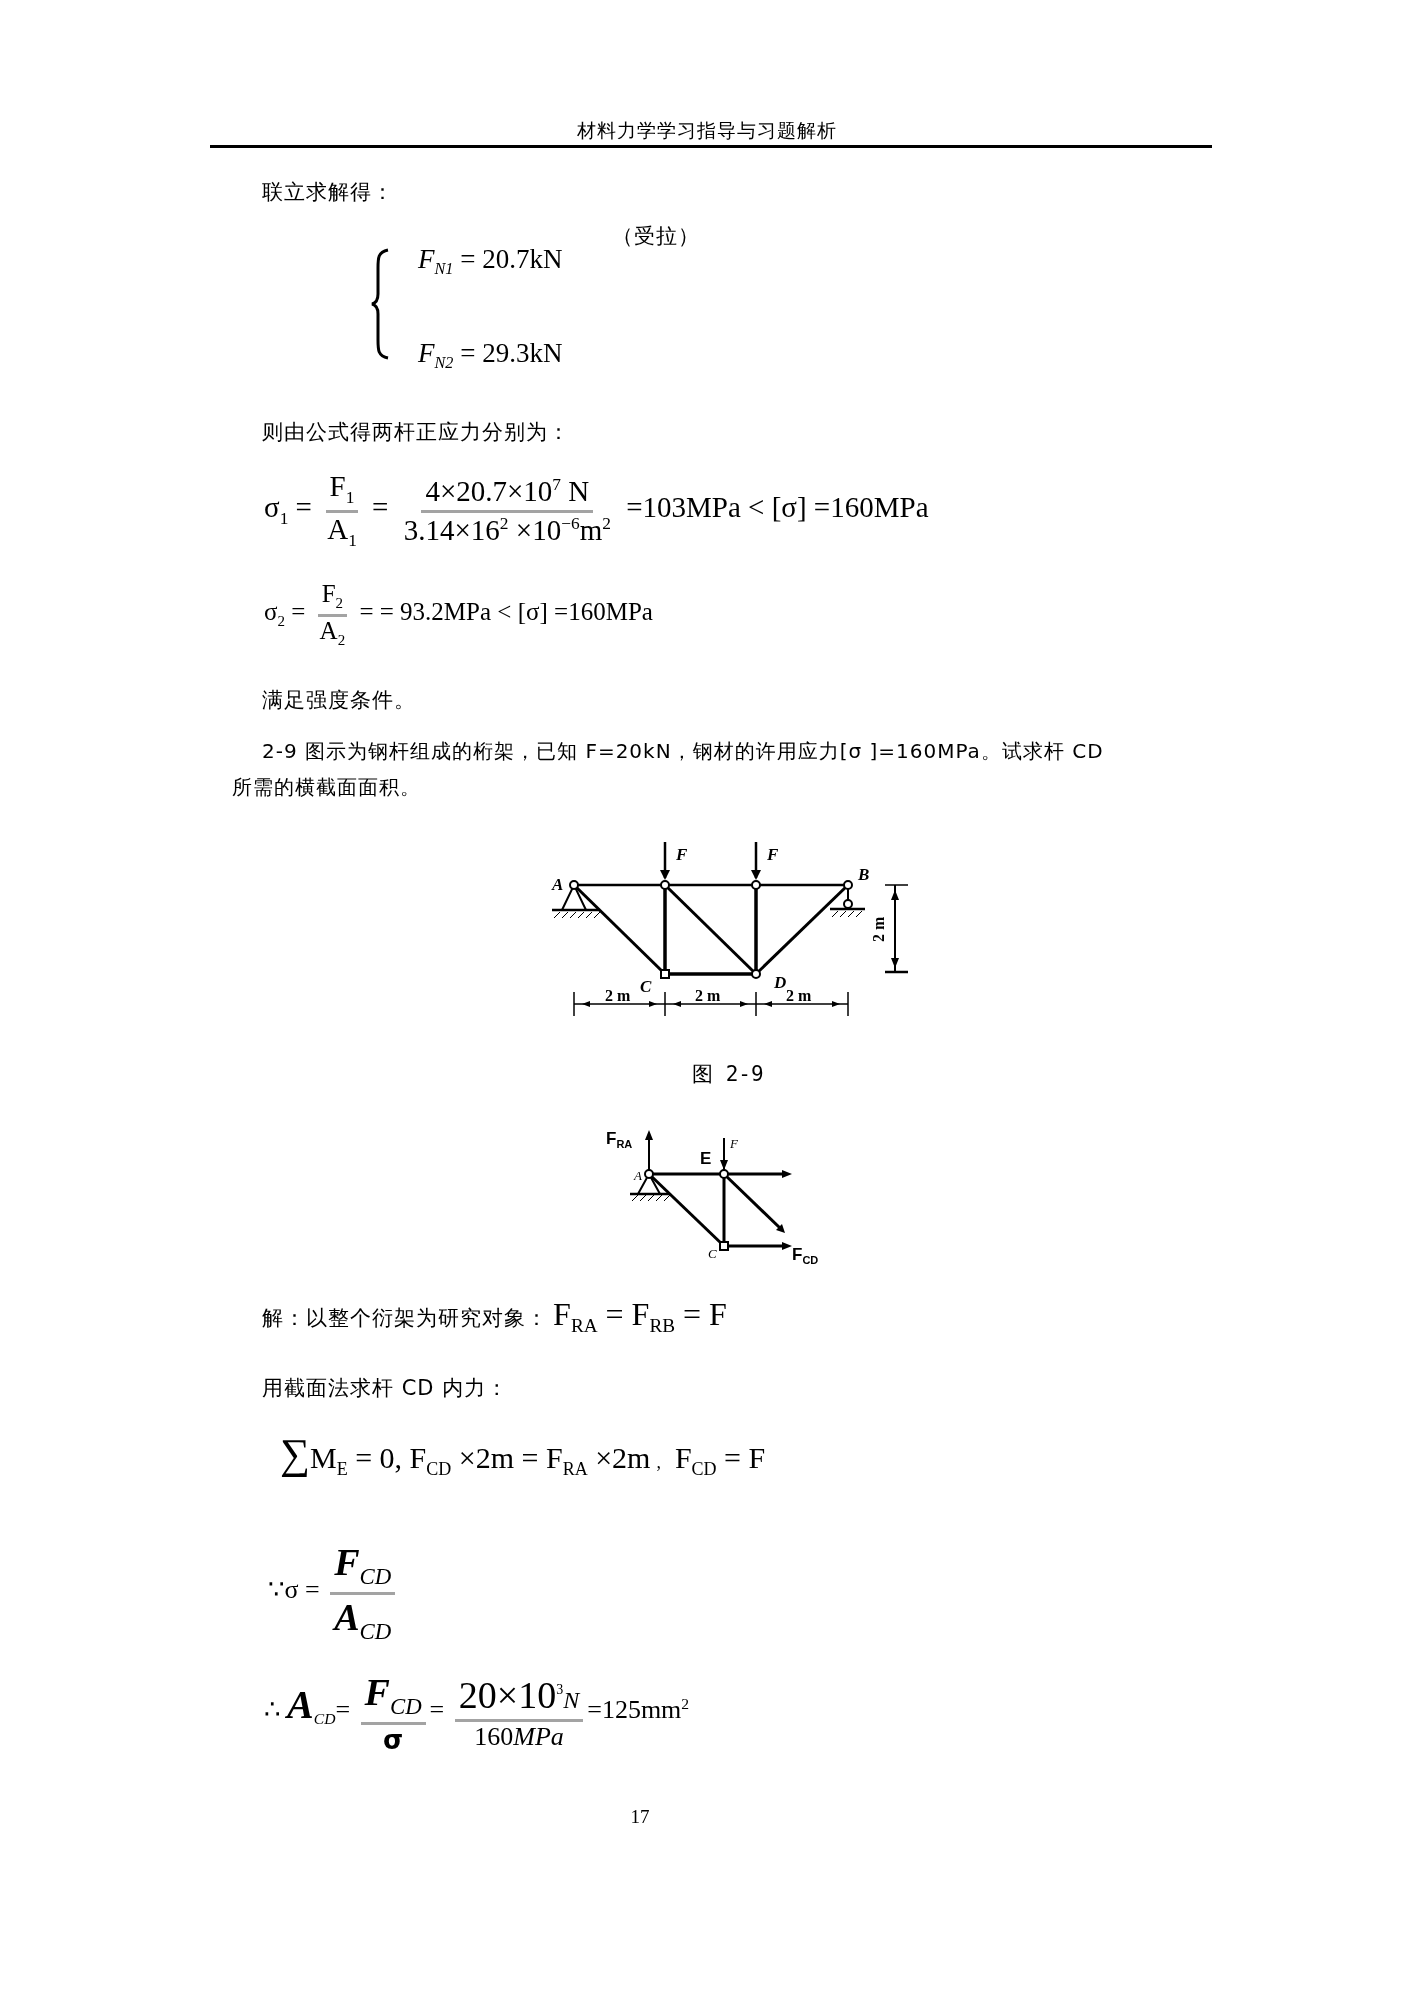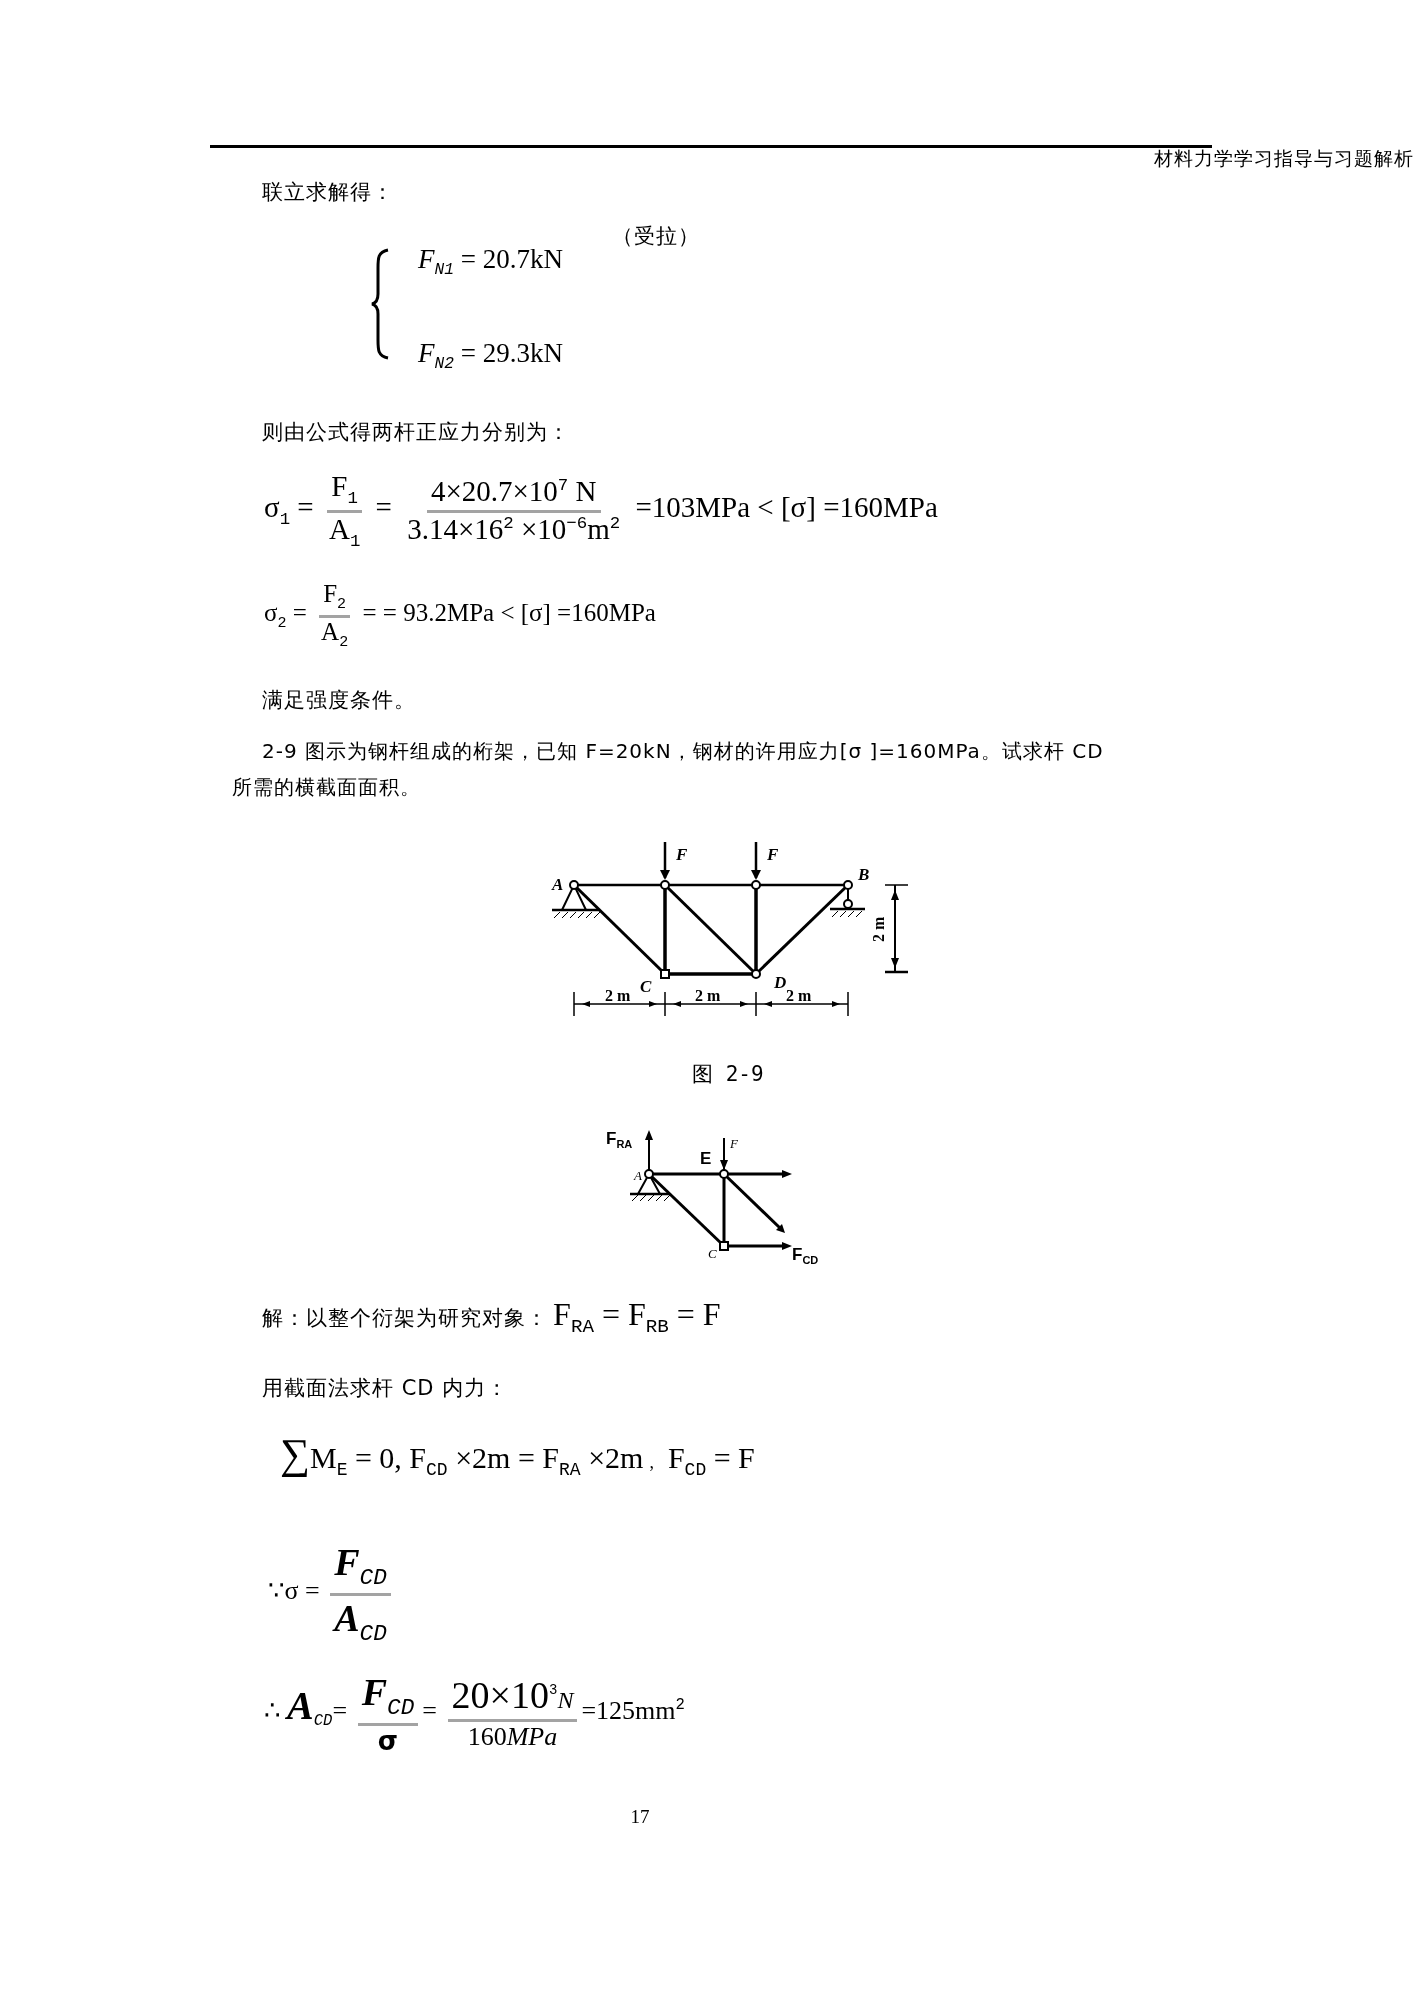--- a/index.html
+++ b/index.html
@@ -1,23 +1,23 @@
 <!DOCTYPE html>
 <html><head>
 <meta charset="utf-8">
 <style>
   html, body { margin: 0; padding: 0; background: #ffffff; }
   body { width: 1414px; height: 2000px; position: relative; font-family: "DejaVu Serif", serif; color: #000; overflow: hidden; }
   .abs { position: absolute; }
-  .header-title { left: 0; width: 1414px; top: 118px; text-align: right; font-family: Liberation Serif, serif; font-size: 19px; letter-spacing: 1px; margin-top: 28px; }
+  .header-title { left: 0; width: 1414px; top: 118px; text-align: center; font-family: Liberation Serif, serif; font-size: 19px; letter-spacing: 1px; }
   .header-rule { left: 210px; top: 145px; width: 1002px; height: 3px; background: #000; }
   .cn { font-family: "DejaVu Sans", sans-serif; font-size: 21px; letter-spacing: 1px; }
   .math { font-family: "Liberation Serif", serif; }
   .it { font-style: italic; }
-  sub, sup { font-size: 60%; font-family: Liberation Mono, monospace; }
+  sub, sup { font-size: 60%; }
   .frac { display: inline-flex; flex-direction: column; align-items: center; vertical-align: middle; margin: 0 4px; }
   .frac .num { border-bottom: 3px solid #a3a3a3; padding: 0 4px 2px; text-align: center; }
   .frac .den { padding: 0 4px 0; text-align: center; }
   .brace { left: 370px; top: 248px; width: 22px; height: 112px; }
   .eqline { white-space: nowrap; }
   .fig { background: #fff; }
   .caption { font-family: "DejaVu Sans Mono", monospace; font-size: 21px; }
   .page-num { left: 0; width: 1280px; text-align: center; top: 1806px; font-family: "Liberation Serif", serif; font-size: 19px; }
 </style>
 </head>

